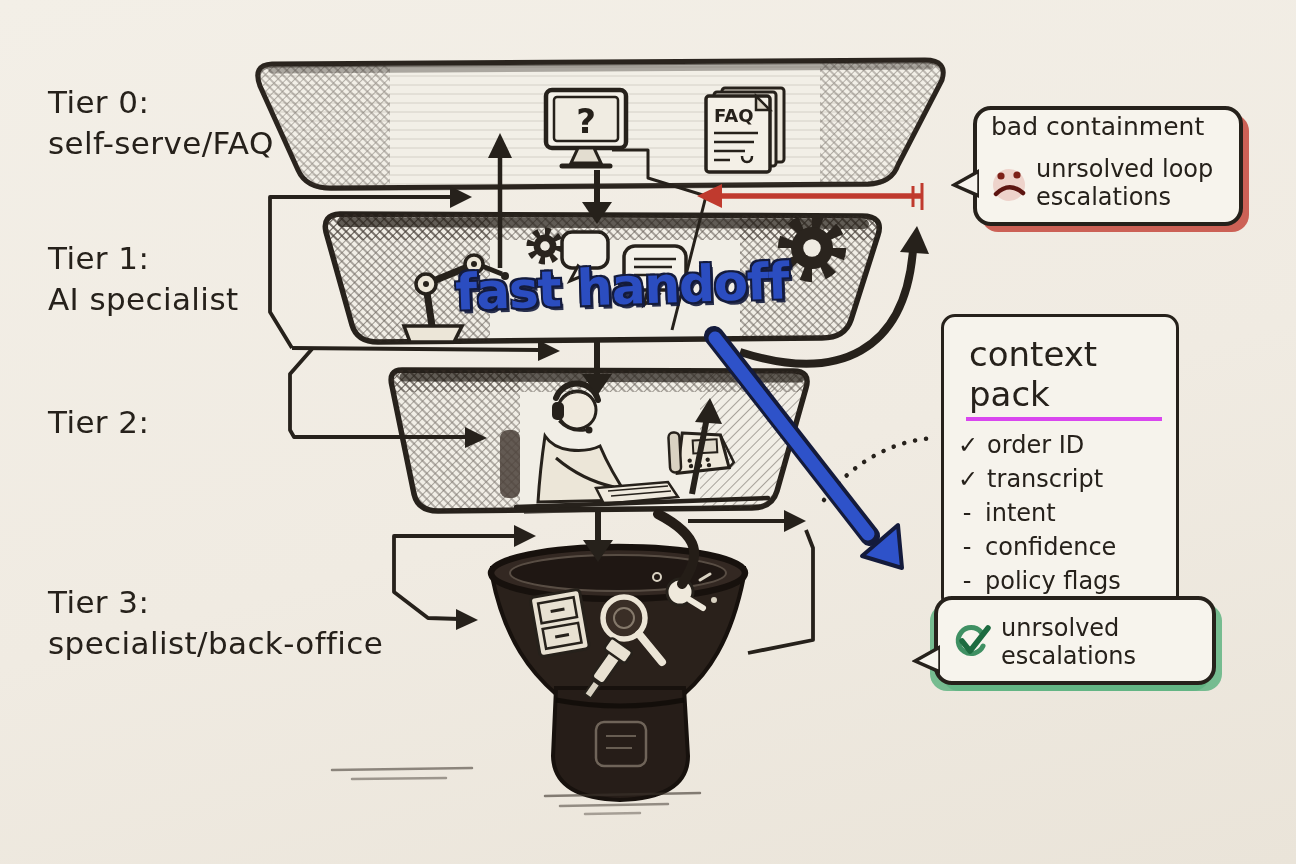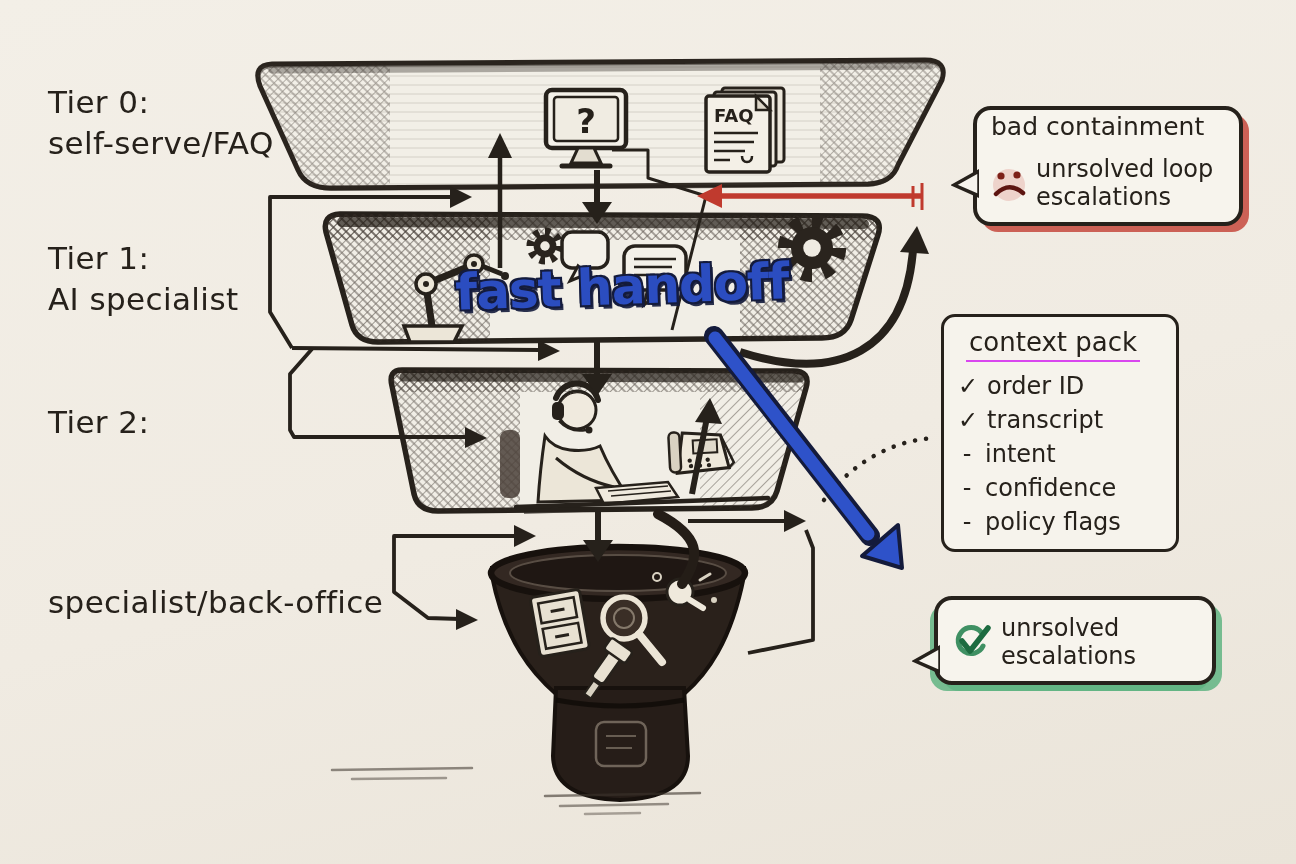--- a/index.html
+++ b/index.html
@@ -12,21 +12,21 @@
     font-size:50px;font-weight:bold;letter-spacing:-1px;color:#2b4dc0;transform:rotate(-2deg);
     text-shadow:-2px -2px 0 #141b3c,2px -2px 0 #141b3c,-2px 2px 0 #141b3c,2px 2px 0 #141b3c,3px 4px 0 rgba(20,27,60,.9);}
   .callout{position:absolute;background:#f7f4ed;border:4px solid #26211b;border-radius:18px;padding:0 12px 10px;}
   .callout .title{font-size:25px;margin:2px 2px 3px;}
   .callout .row{display:flex;align-items:center;gap:7px;margin-top:14px;}
   .callout .lines{font-size:24px;line-height:1.18;}
   .bad{left:973px;top:106px;width:238px;box-shadow:7px 7px 0 -1px rgba(195,62,50,.8);}
   .good{left:934px;top:596px;width:250px;box-shadow:-5px 7px 0 -1px rgba(96,180,130,.85),7px 7px 0 -1px rgba(96,180,130,.85);}
   .tailwrap{position:absolute;left:-26px;width:28px;height:32px;}
   .cpack{position:absolute;left:941px;top:314px;width:204px;background:#f6f3ec;border:3.5px solid #26211b;border-radius:14px;padding:10px 14px 10px;}
-  .cpack .title{font-size:26px;display:inline-block;border-bottom:2px solid #d946ef;padding:0 3px 3px;margin:0 0 7px 8px;}
+  .cpack .title{font-size:34px;display:inline-block;border-bottom:4px solid #d946ef;padding:0 3px 3px;margin:7px 0 7px 8px;}
   .cp-item{display:flex;gap:9px;font-size:24px;line-height:34px;}
   .cp-mark{min-width:18px;text-align:center;}
 </style>
 </head>
 <body>
 
 <div class="stage">
 
 <svg class="art" width="1296" height="864" viewBox="0 0 1296 864">
   <defs>
@@ -277,20 +277,21 @@
   <div>self-serve/FAQ</div>
 </div>
 <div class="tier-label" style="top:238px">
   <div>Tier 1:</div>
   <div>AI specialist</div>
 </div>
 <div class="tier-label" style="top:402px">
   <div>Tier 2:</div>
 </div>
 <div class="tier-label" style="top:582px">
+  <div>Tier 3:</div>
   <div>specialist/back-office</div>
 </div>
 
 <div class="handoff">fast handoff</div>
 
 <div class="callout bad">
   <svg class="tailwrap" style="top:58px" width="28" height="32" viewBox="0 0 28 32">
     <path d="M28,3 L3,17 L28,28 Z" fill="#f7f4ed" stroke="#26211b" stroke-width="3.5"></path>
   </svg>
   <div class="title">bad containment</div>

